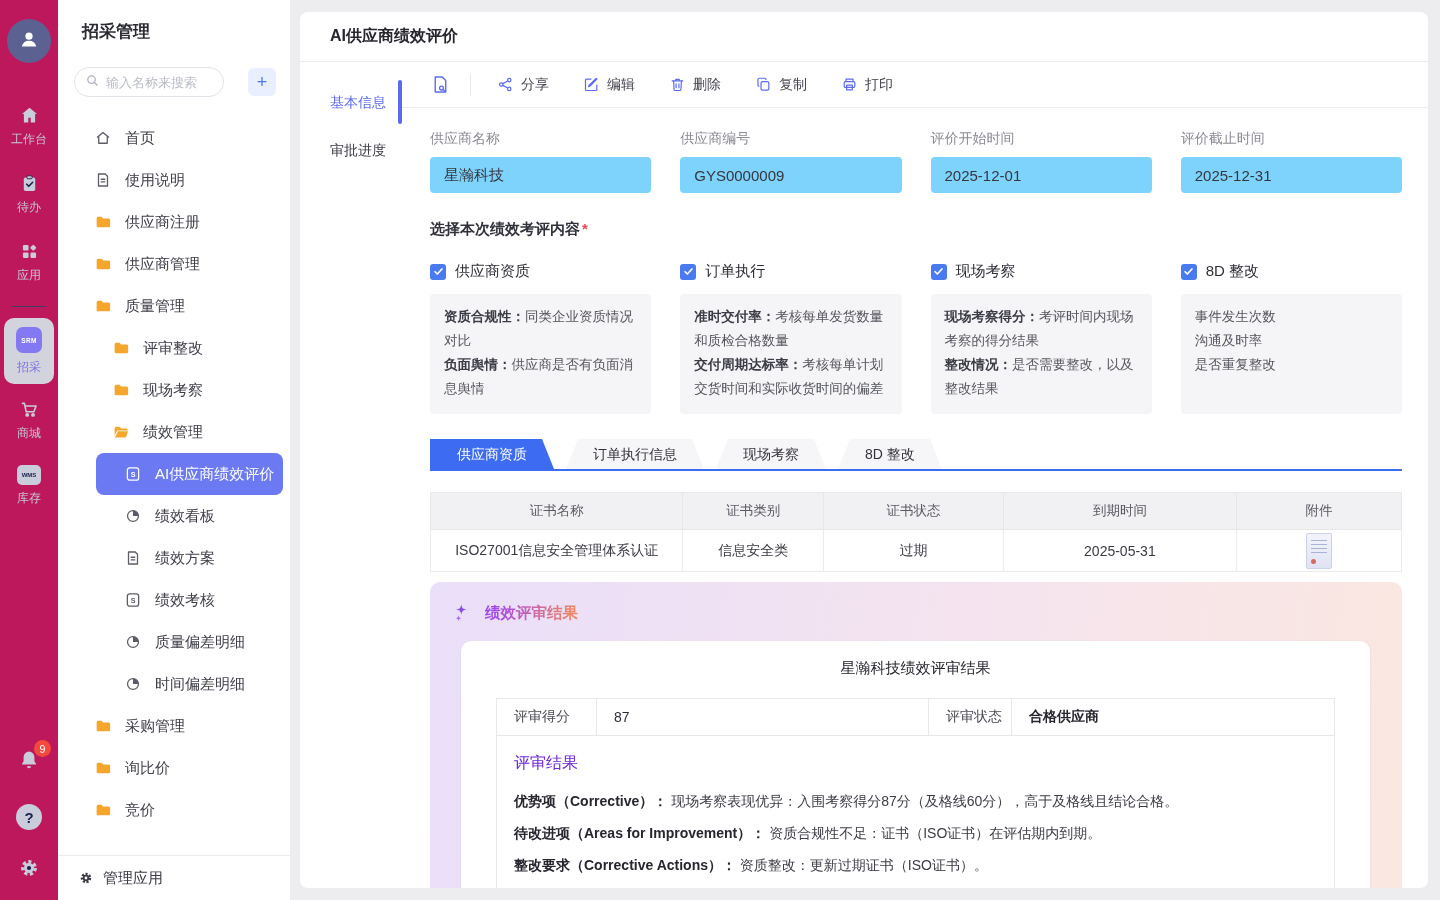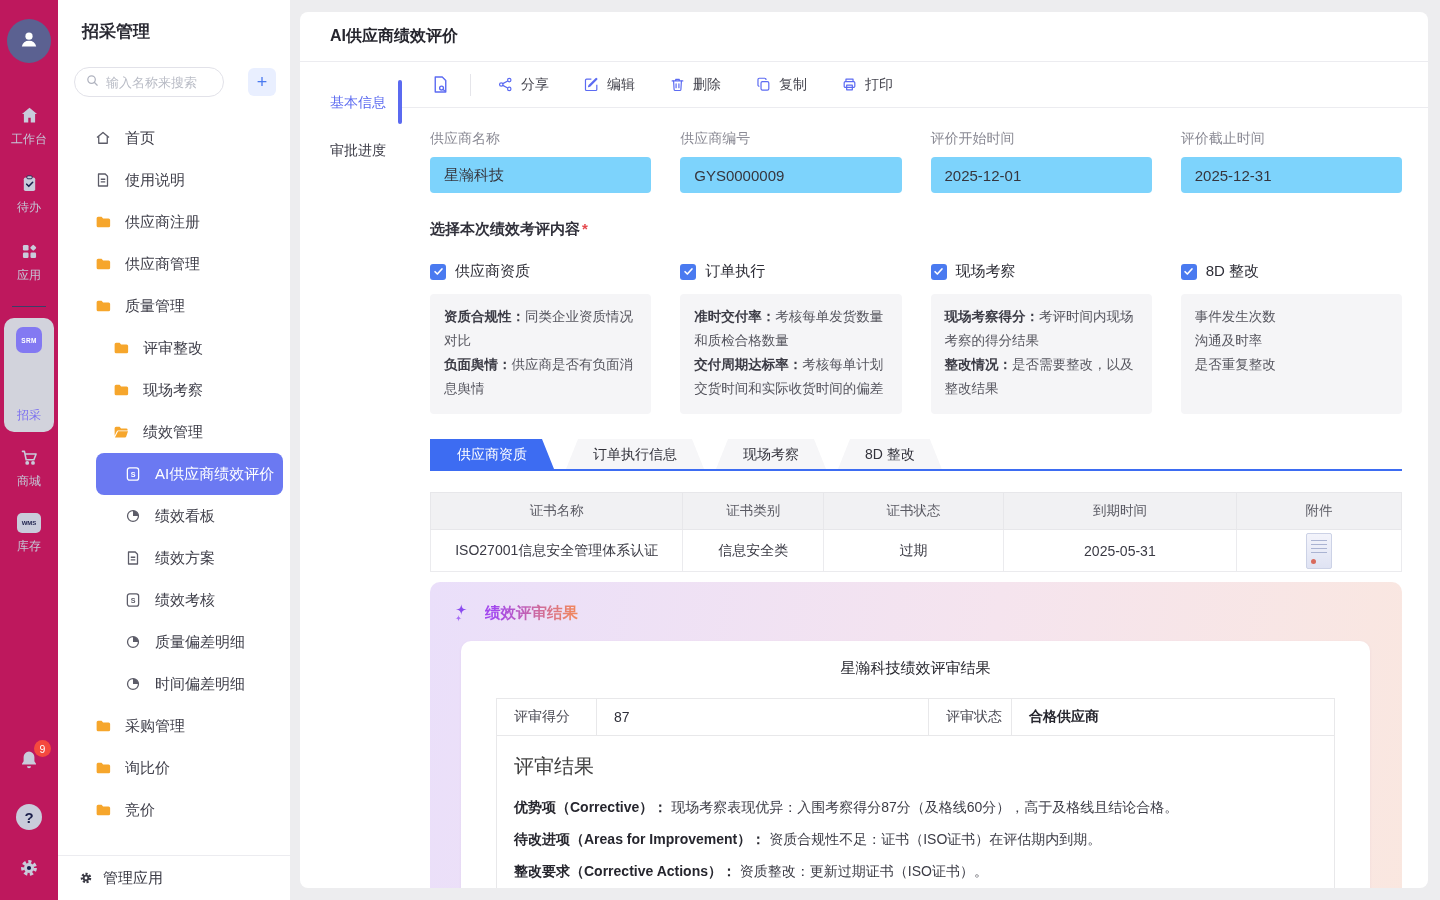--- a/index.html
+++ b/index.html
@@ -9,21 +9,21 @@
 
   
   .rail { width:58px; background:#be185d; flex-shrink:0; display:flex; flex-direction:column; align-items:center; }
   .rail-avatar { width:44px; height:44px; border-radius:50%; background:#5b6191; margin-top:19px;
                  display:flex; align-items:center; justify-content:center; cursor:pointer; }
   .rail-item { display:flex; flex-direction:column; align-items:center; cursor:pointer; }
   .rail-item .lbl { font-size:12px; color:#c4c7d7; margin-top:5px; }
   .rail-item svg { display:block; }
   .ri-1 { margin-top:42px; } .ri-2,.ri-3 { margin-top:25px; }
   .rail-divider { width:34px; height:1px; background:#3b3f68; margin:22px 0 11px; }
-  .rail-active { width:50px; border-radius:10px; background:#d2d3dc; padding:9px 0 8px; margin:0; display:flex; flex-direction:column; align-items:center; cursor:pointer;gap:48px; }
+  .rail-active { width:50px; border-radius:10px; background:#d2d3dc; padding:9px 0 8px; margin:0; display:flex; flex-direction:column; align-items:center; cursor:pointer; }
   .srm-badge { width:26px; height:26px; border-radius:7px; background:#8379f2; color:#fff; font-size:6.5px; font-weight:bold;
                display:flex; align-items:center; justify-content:center; letter-spacing:.3px; }
   .rail-active .lbl { color:#7b6ff0; font-size:12px; margin-top:6px; }
   .ri-cart { margin-top:15px; } .ri-wms { margin-top:23px; }
   .wms-badge { width:24px; height:20px; border-radius:5px; background:#c9ccdb; color:#1b1f4b; font-size:6px; font-weight:bold;
                display:flex; align-items:center; justify-content:center; }
   .rail-spacer { flex:1; }
   .rail-bell { position:relative; margin-bottom:28px; cursor:pointer; }
   .bell-badge { position:absolute; top:-8px; right:-10px; min-width:17px; height:17px; border-radius:9px; background:#f4493e;
                 color:#fff; font-size:10.5px; display:flex; align-items:center; justify-content:center; padding:0 4px; }
@@ -106,21 +106,21 @@
               -webkit-background-clip:text; background-clip:text; -webkit-text-fill-color:transparent; }
   .ai-card { background:#fff; border-radius:10px; margin:16px 0 0 9px; padding:18px 35px 40px; box-shadow:0 1px 3px rgba(120,80,160,.08); }
   .ai-card-title { text-align:center; font-size:15px; font-weight:400; color:#26262e; }
   table.score { width:100%; border-collapse:collapse; margin-top:20px; }
   table.score td { border:1px solid #e8e8ea; height:37px; font-size:14px; vertical-align:middle; padding-left:17px; }
   .sc-label { width:100px; color:#4a4a54; }
   .sc-value { width:332px; color:#2e2e38; }
   .st-label { width:83px; color:#4a4a54; }
   .st-value { color:#26262e; font-weight:700; }
   td.result-cell { padding:17px 20px 22px; height:auto; }
-  .res-title { font-size:20px; color:#404040; margin-bottom:17px; }
+  .res-title { font-size:16px; color:#6d28d9; margin-bottom:17px; }
   .res-line { font-size:14px; color:#3c3c46; margin-bottom:11px; line-height:1.5; }
   .res-line b { color:#26262e; font-weight:700; }
 </style>
 </head>
 <body>
 
 <div class="app">
 
   <nav class="rail">
     <div class="rail-avatar">

